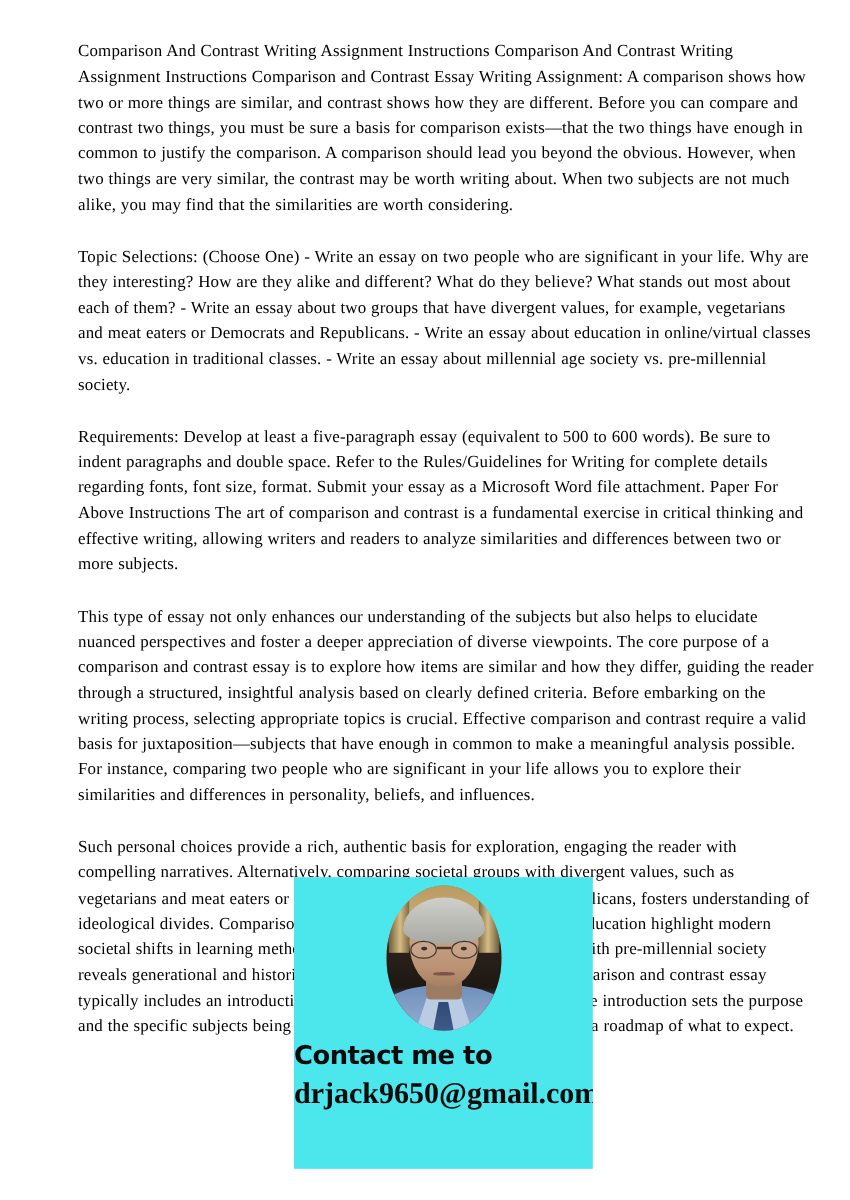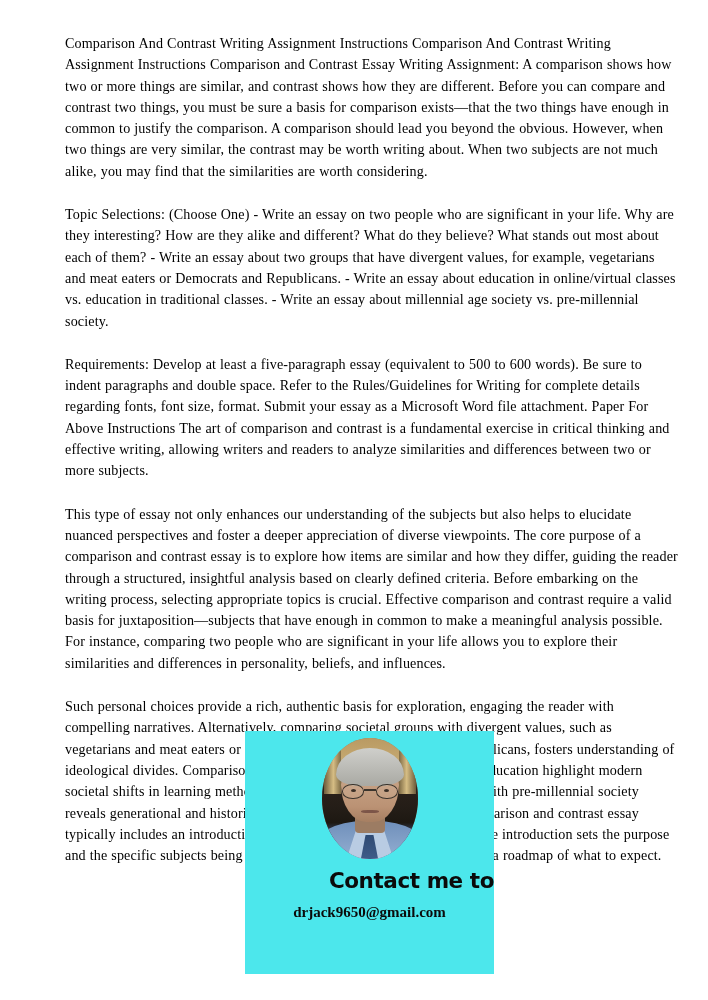--- a/index.html
+++ b/index.html
@@ -181,34 +181,34 @@
     border-radius: 40%;
   }
 
   #contact-headline {
     margin-top: 8px;
     font-family: "DejaVu Sans", "Liberation Sans", sans-serif;
     font-weight: bold;
     font-size: 21.5px;
     line-height: 27px;
     color: #0b0b0b;
-    text-align: right;
+    text-align: left;
     letter-spacing: -0.02em;
     width: 100%;
   }
   .headline-line {
     display: block;
     white-space: nowrap;
   }
 
   #contact-email {
     margin-top: 6px;
     font-family: "Liberation Serif", "DejaVu Serif", serif;
     font-weight: bold;
-    font-size: 15px;
+    font-size: 25px;
     line-height: 24px;
     color: #0b0b0b;
     text-align: center;
     width: 100%;
     white-space: nowrap;
   }
 </style>
 </head>
 <body>
 

